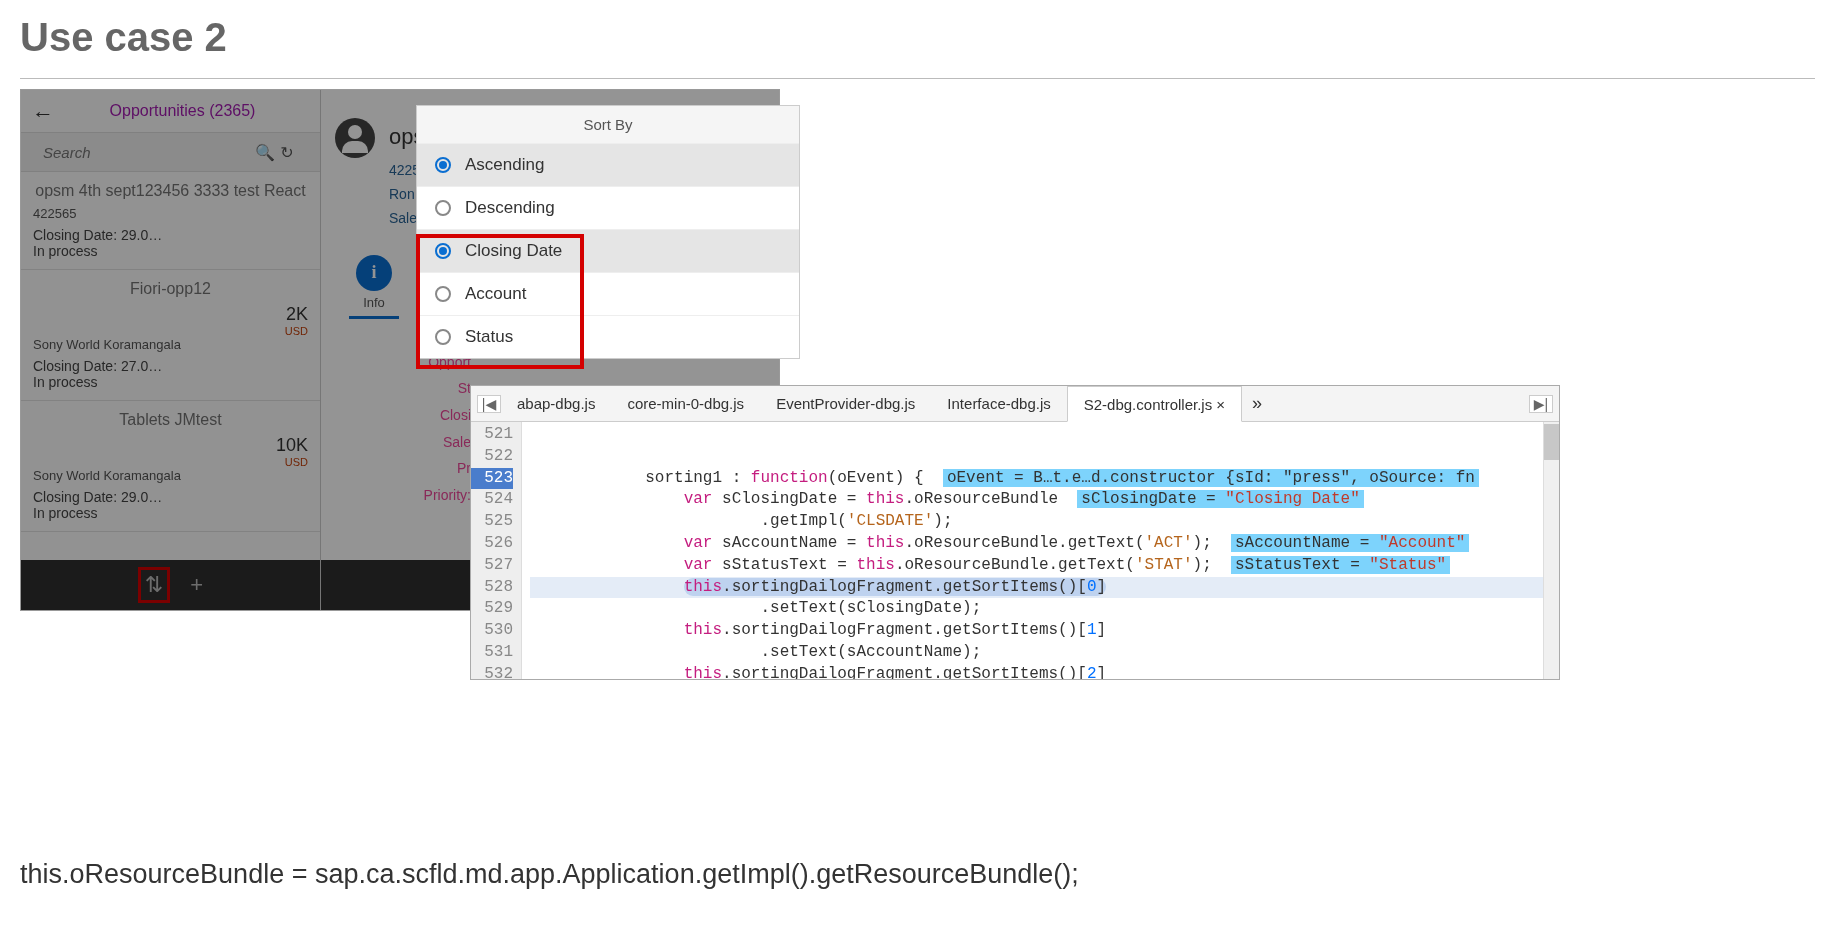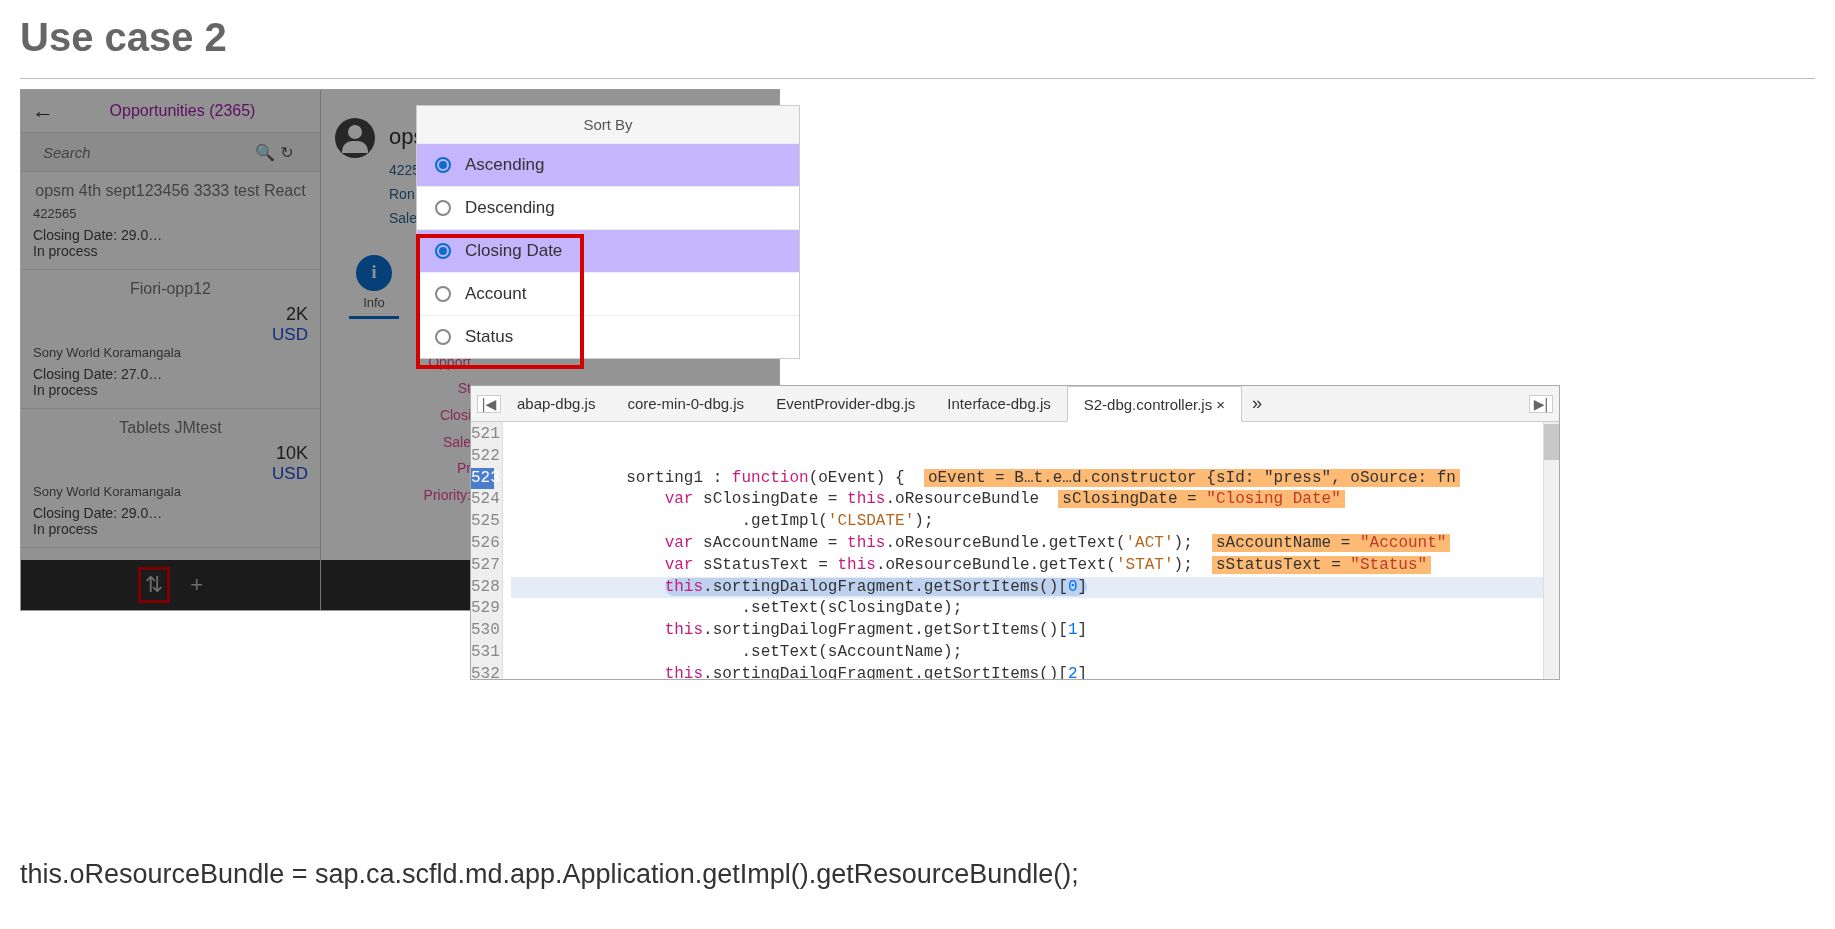--- a/index.html
+++ b/index.html
@@ -18,21 +18,21 @@
   .back { width:24px; text-align:center; font-weight:bold; font-size:22px; }
   .master-title { flex:1; text-align:center; color:#a21caf; font-size:16px; }
   .searchbar { display:flex; align-items:center; height:40px; border-top:1px solid #ddd; border-bottom:1px solid #ddd; padding:0 22px; background:#f0f0f0; }
   .search-input { flex:1; border:none; background:transparent; font-size:15px; color:#555; font-style:italic; }
   .icon { width:22px; text-align:center; color:#555; font-size:16px; }
   .listitem { border-bottom:1px solid #e0e0e0; padding:10px 12px 10px 12px; }
   .li-title { font-size:16px; color:#737373; margin-bottom:6px;text-align:center; }
   .li-sub { font-size:13px; color:#555; margin-bottom:6px; }
   .li-row { display:flex; justify-content:space-between; font-size:14px; color:#444;flex-direction:column; }
   .li-amount { text-align:right; font-size:18px; color:#333; }
-  .li-cur { font-size:17px; color:#1d4ed8; text-align:right; }
+  .li-cur { font-size:11px; color:#c2410c; text-align:right; }
   .li-right { text-align:right; }
   .master-footer { margin-top:auto; height:50px; background:#2f2f2f; display:flex; align-items:center; justify-content:center; gap:20px; }
   .footer-btn { color:#bbb; font-size:22px; position:relative; }
   .sort-box { border:3px solid #d40000; padding:2px 4px; }
 
   .detail { flex:1; background:#fff; display:flex; flex-direction:column; }
   .detail-head { display:flex; gap:14px; padding:28px 14px 4px 14px; }
   .avatar { width:40px; height:40px; border-radius:50%; background:#444; position:relative; }
   .avatar::before { content:""; position:absolute; top:7px; left:13px; width:14px; height:14px; border-radius:50%; background:#fff; }
   .avatar::after { content:""; position:absolute; bottom:5px; left:7px; width:26px; height:12px; border-radius:10px 10px 0 0; background:#fff; }
@@ -41,41 +41,41 @@
   .info-icon-wrap { margin:20px 0 0 28px; text-align:center; width:50px; }
   .info-circle { width:36px; height:36px; border-radius:50%; background:#0a6ed1; color:#fff; display:flex; align-items:center; justify-content:center; font-family: Georgia, serif; font-size:18px; font-weight:bold; margin:0 auto 4px auto; }
   .info-label { font-size:13px; color:#555; border-bottom:3px solid #0a6ed1; padding-bottom:6px; }
   .detail-fields { margin-top:30px; padding-left:70px; font-size:14px; color:#ec4899; text-align:right; padding-right:10px; line-height:1.9; width:160px;}
   .detail-footer { margin-top:auto; height:50px; background:#2f2f2f; }
 
   
   .popup { position:absolute; left:396px; top:16px; width:384px; background:#fff; border:1px solid #ccc; z-index:5; }
   .popup-title { text-align:center; font-size:15px; color:#555; padding:10px 0; background:#f5f5f5; }
   .popup-item { display:flex; align-items:center; gap:14px; padding:11px 18px; border-top:1px solid #eee; font-size:17px; color:#333; }
-  .popup-item.selected { background:#c4b5fd; }
+  .popup-item.selected { background:#e5e5e5; }
   .radio { width:16px; height:16px; border:2px solid #888; border-radius:50%; display:flex; align-items:center; justify-content:center; flex-shrink:0;}
   .radio.on { border-color:#0a6ed1; }
   .radio.on::after { content:""; width:8px; height:8px; background:#0a6ed1; border-radius:50%; }
   .popup-highlight { position:absolute; left:396px; top:145px; width:168px; height:135px; border:4px solid #d40000; z-index:6; }
 
   
   .debugger { position:absolute; left:450px; top:296px; width:1090px; height:295px; border:1px solid #aaa; background:#fff; z-index:7; display:flex; flex-direction:column; }
   .dbg-tabs { height:36px; display:flex; align-items:center; border-bottom:1px solid #ccc; background:#f4f4f4; font-size:15px; color:#333; padding:0 6px; }
   .dbg-tabctrl { width:24px; text-align:center; color:#666; font-size:14px; border:1px solid #ccc; background:#fff;}
   .dbg-tab { padding:0 16px; }
   .dbg-tab.active { background:#fff; border:1px solid #ccc; border-bottom:1px solid #fff; height:36px; display:flex; align-items:center; margin-bottom:-1px;}
   .dbg-more { padding:0 10px; font-size:18px;}
   .dbg-body { flex:1; display:flex; overflow:hidden; font-family: Consolas, "Courier New", monospace; font-size:16px; line-height:21.8px; }
-  .gutter { width:32px; background:#eee; text-align:right; color:#888; padding:2px 8px 0 0; border-right:1px solid #ddd; }
+  .gutter { width:51px; background:#eee; text-align:right; color:#888; padding:2px 8px 0 0; border-right:1px solid #ddd; }
   .gutter .bp { background:#4a7dcc; color:#fff; position:relative; }
   .code { flex:1; padding:2px 0 0 8px; white-space:pre; overflow:hidden; position:relative; }
   .kw { color:#c41d7f;margin-top:8px; } 
   .str { color:#b5651d; }
   .num { color:#0070ff; }
-  .tt { background:#fdba74; padding:0 4px; }
+  .tt { background:#7dd3fc; padding:0 4px; }
   .tt .str { color:#c03a2b; }
   .code-hl { background:#e4ecf7; width:100%; display:inline-block; }
   .code-run { background:#bed2ef;border-radius:9px; }
   .scroll { width:16px; background:#f0f0f0; border-left:1px solid #ddd; }
   .scroll-thumb { width:100%; height:36px; background:#c7c7c7; margin-top:2px;}
 
   .footnote { font-size:27px; color:#333; margin-top:10px; }
 </style>
 </head>
 <body>

